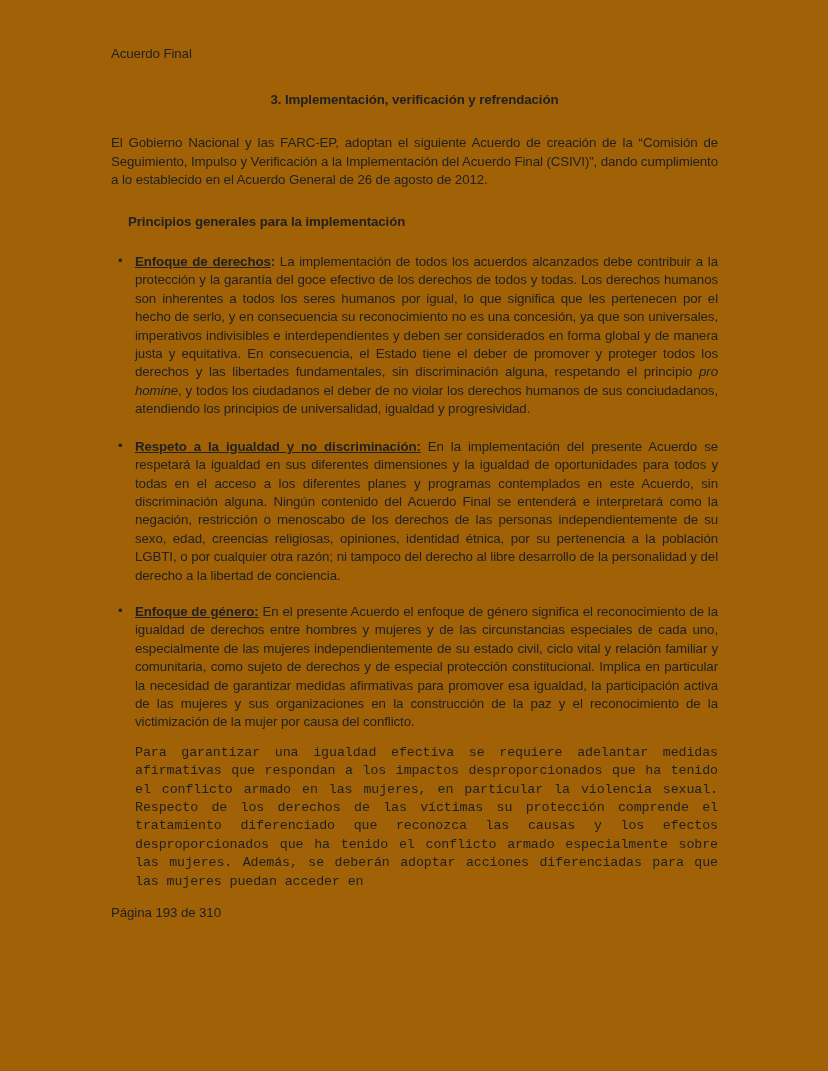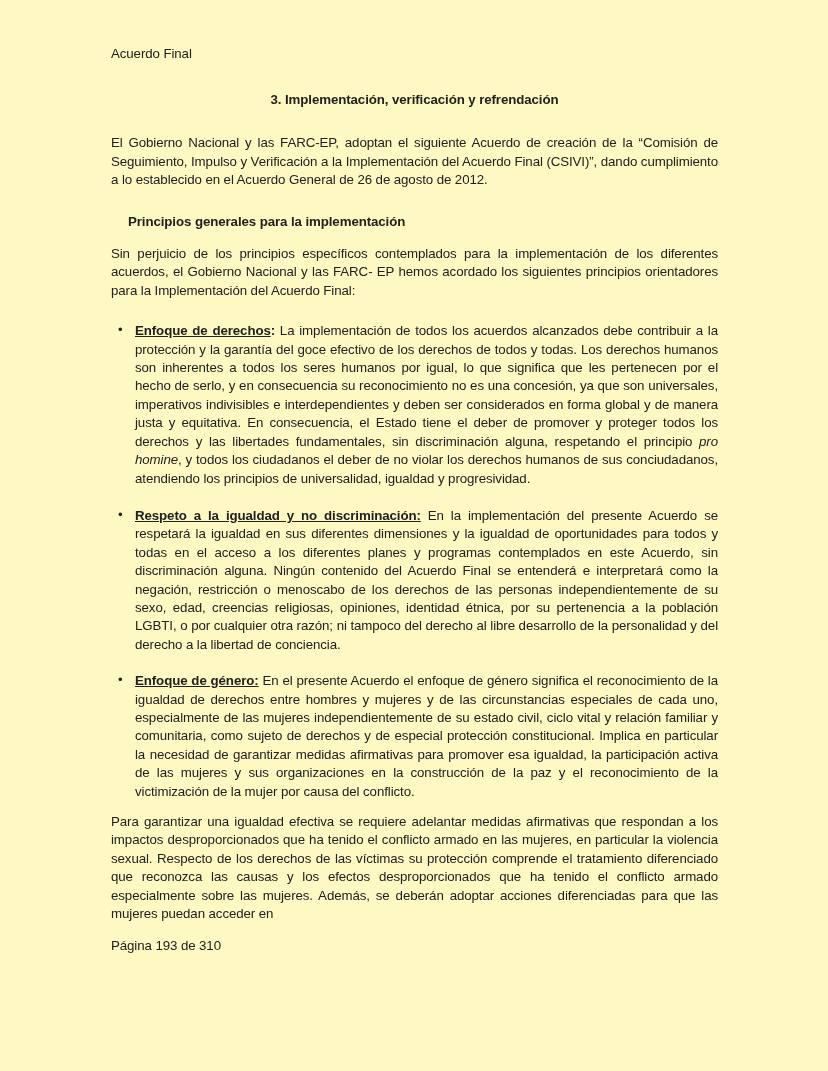--- a/index.html
+++ b/index.html
@@ -4,21 +4,21 @@
 <style>
   html, body {
     margin: 0;
     padding: 0;
     background: #ffffff;
   }
   .page {
     position: relative;
     width: 828px;
     height: 1071px;
-    background: #fef9c3;
+    background: #a16207;
     overflow: hidden;
     font-family: "Liberation Sans", sans-serif;
     font-size: 13.3px;
     line-height: 18.4px;
     letter-spacing: -0.1px;
     color: #212121;
   }
   .content {
     position: absolute;
     left: 111px;
@@ -65,21 +65,23 @@
   .lead {
     font-weight: 700;
     text-decoration: underline;
   }
   .after-lead {
     font-weight: 700;
   }
   .italic { font-style: italic; }
   .p-continuation {
     margin-top: 12px;
+    margin-left: 24px;
     text-align: justify;
+    font-family: Liberation Mono, monospace;
   }
   .footer-line {
     margin-top: 1px;
     text-align: left;
   }
 </style>
 </head>
 <body>
 
 <div class="page">
@@ -88,21 +90,20 @@
     <div class="doc-header">
       <div>Acuerdo Final</div>
     </div>
 
     <div class="t-title">3. Implementación, verificación y refrendación</div>
 
     <p class="para p-intro">El Gobierno Nacional y las FARC-EP, adoptan el siguiente Acuerdo de creación de la “Comisión de Seguimiento, Impulso y Verificación a la Implementación del Acuerdo Final (CSIVI)”, dando cumplimiento a lo establecido en el Acuerdo General de 26 de agosto de 2012.</p>
 
     <div class="h-principles">Principios generales para la implementación</div>
 
-    <p class="para p-principles">Sin perjuicio de los principios específicos contemplados para la implementación de los diferentes acuerdos, el Gobierno Nacional y las FARC- EP hemos acordado los siguientes principios orientadores para la Implementación del Acuerdo Final:</p>
 
     <ul class="bullets">
       <li class="bullet b1"><span class="marker">•</span><span class="lead">Enfoque de derechos</span><span class="after-lead">:</span><span> La implementación de todos los acuerdos alcanzados debe contribuir a la protección y la garantía del goce efectivo de los derechos de todos y todas. Los derechos humanos son inherentes a todos los seres humanos por igual, lo que significa que les pertenecen por el hecho de serlo, y en consecuencia su reconocimiento no es una concesión, ya que son universales, imperativos indivisibles e interdependientes y deben ser considerados en forma global y de manera justa y equitativa. En consecuencia, el Estado tiene el deber de promover y proteger todos los derechos y las libertades fundamentales, sin discriminación alguna, respetando el principio </span><span class="italic">pro homine</span><span>, y todos los ciudadanos el deber de no violar los derechos humanos de sus conciudadanos, atendiendo los principios de universalidad, igualdad y progresividad.</span></li>
       <li class="bullet b2"><span class="marker">•</span><span class="lead">Respeto a la igualdad y no discriminación:</span><span class="after-lead"></span><span> En la implementación del presente Acuerdo se respetará la igualdad en sus diferentes dimensiones y la igualdad de oportunidades para todos y todas en el acceso a los diferentes planes y programas contemplados en este Acuerdo, sin discriminación alguna. Ningún contenido del Acuerdo Final se entenderá e interpretará como la negación, restricción o menoscabo de los derechos de las personas independientemente de su sexo, edad, creencias religiosas, opiniones, identidad étnica, por su pertenencia a la población LGBTI, o por cualquier otra razón; ni tampoco del derecho al libre desarrollo de la personalidad y del derecho a la libertad de conciencia.</span></li>
       <li class="bullet b3"><span class="marker">•</span><span class="lead">Enfoque de género:</span><span class="after-lead"></span><span> En el presente Acuerdo el enfoque de género significa el reconocimiento de la igualdad de derechos entre hombres y mujeres y de las circunstancias especiales de cada uno, especialmente de las mujeres independientemente de su estado civil, ciclo vital y relación familiar y comunitaria, como sujeto de derechos y de especial protección constitucional. Implica en particular la necesidad de garantizar medidas afirmativas para promover esa igualdad, la participación activa de las mujeres y sus organizaciones en la construcción de la paz y el reconocimiento de la victimización de la mujer por causa del conflicto.</span></li>
     </ul>
 
     <p class="para p-continuation">Para garantizar una igualdad efectiva se requiere adelantar medidas afirmativas que respondan a los impactos desproporcionados que ha tenido el conflicto armado en las mujeres, en particular la violencia sexual. Respecto de los derechos de las víctimas su protección comprende el tratamiento diferenciado que reconozca las causas y los efectos desproporcionados que ha tenido el conflicto armado especialmente sobre las mujeres. Además, se deberán adoptar acciones diferenciadas para que las mujeres puedan acceder en</p>
 
     <div class="footer-line">Página 193 de 310</div>

